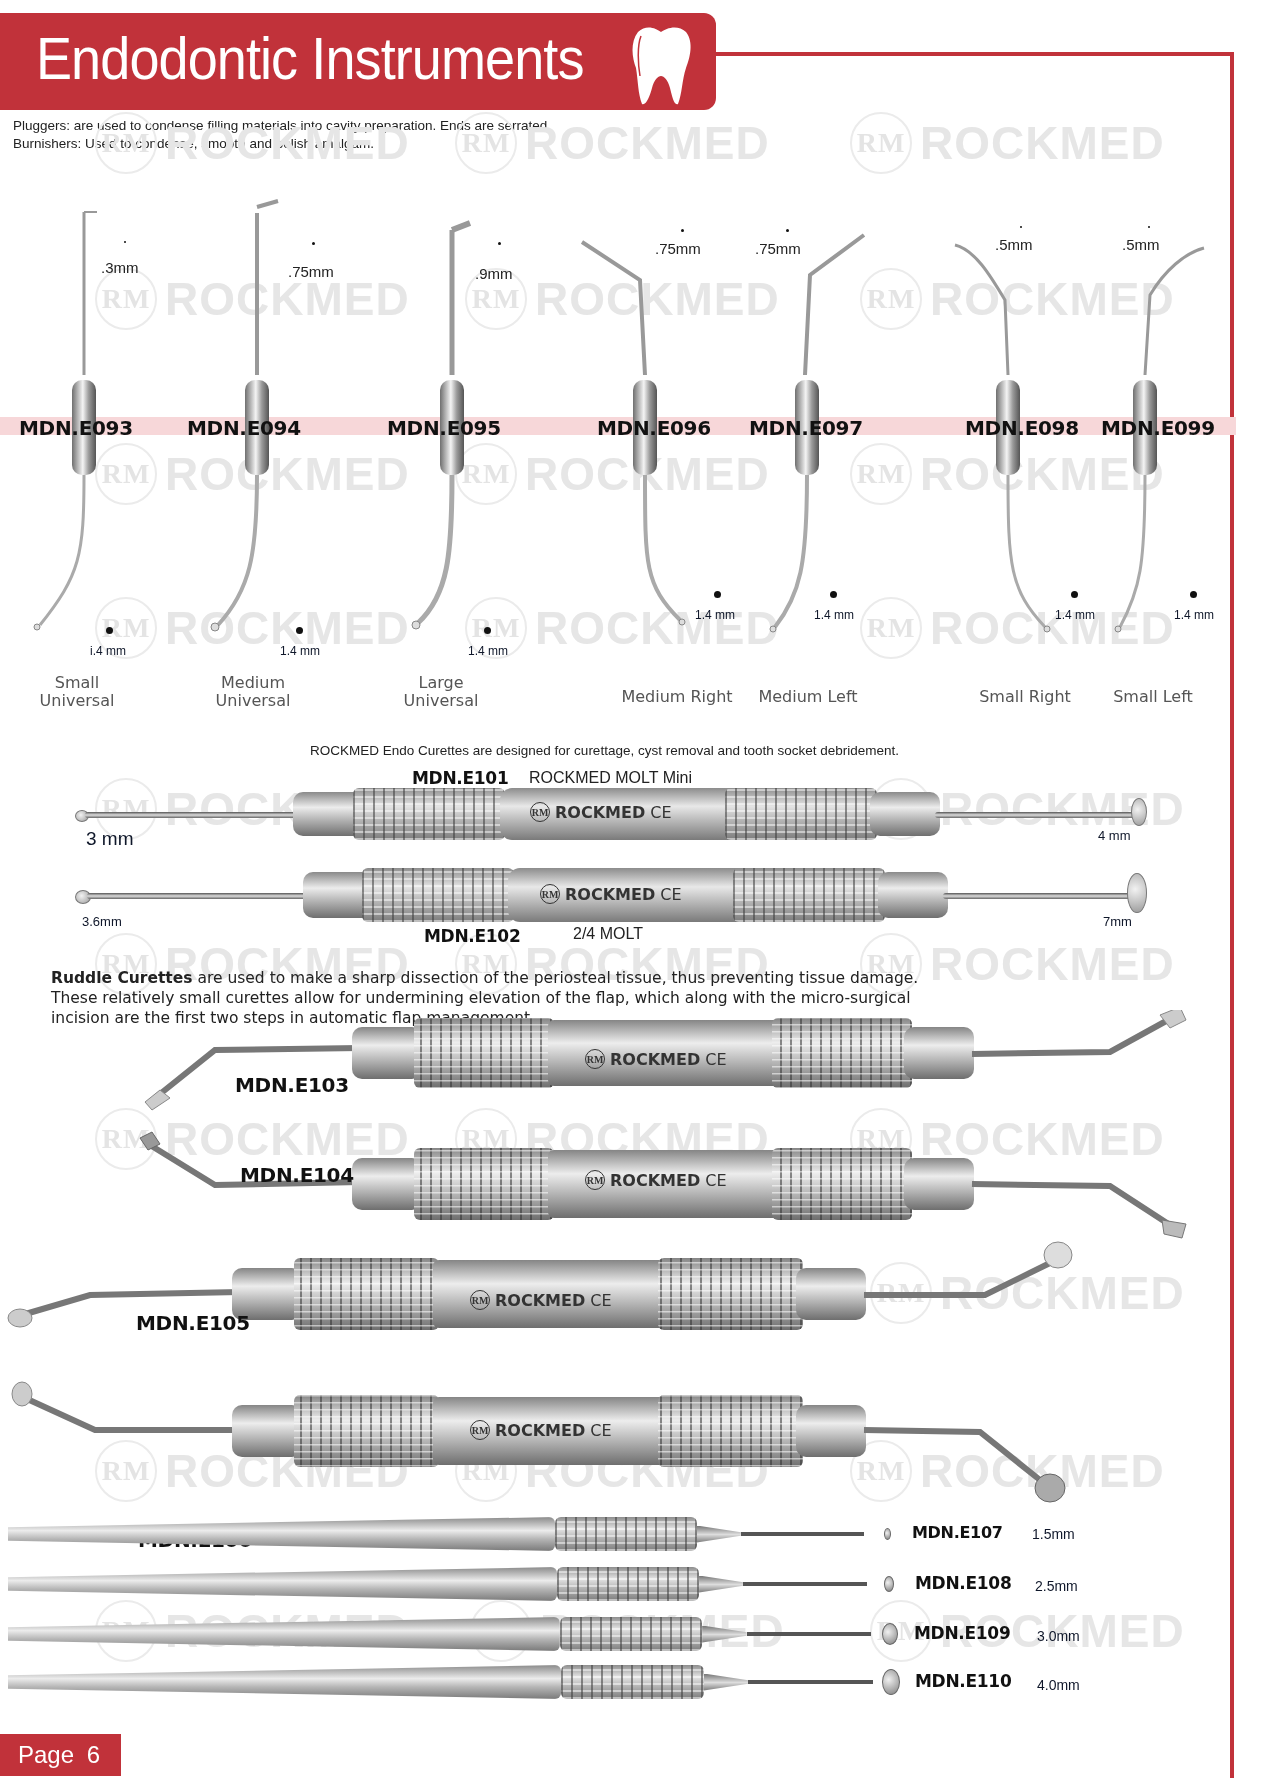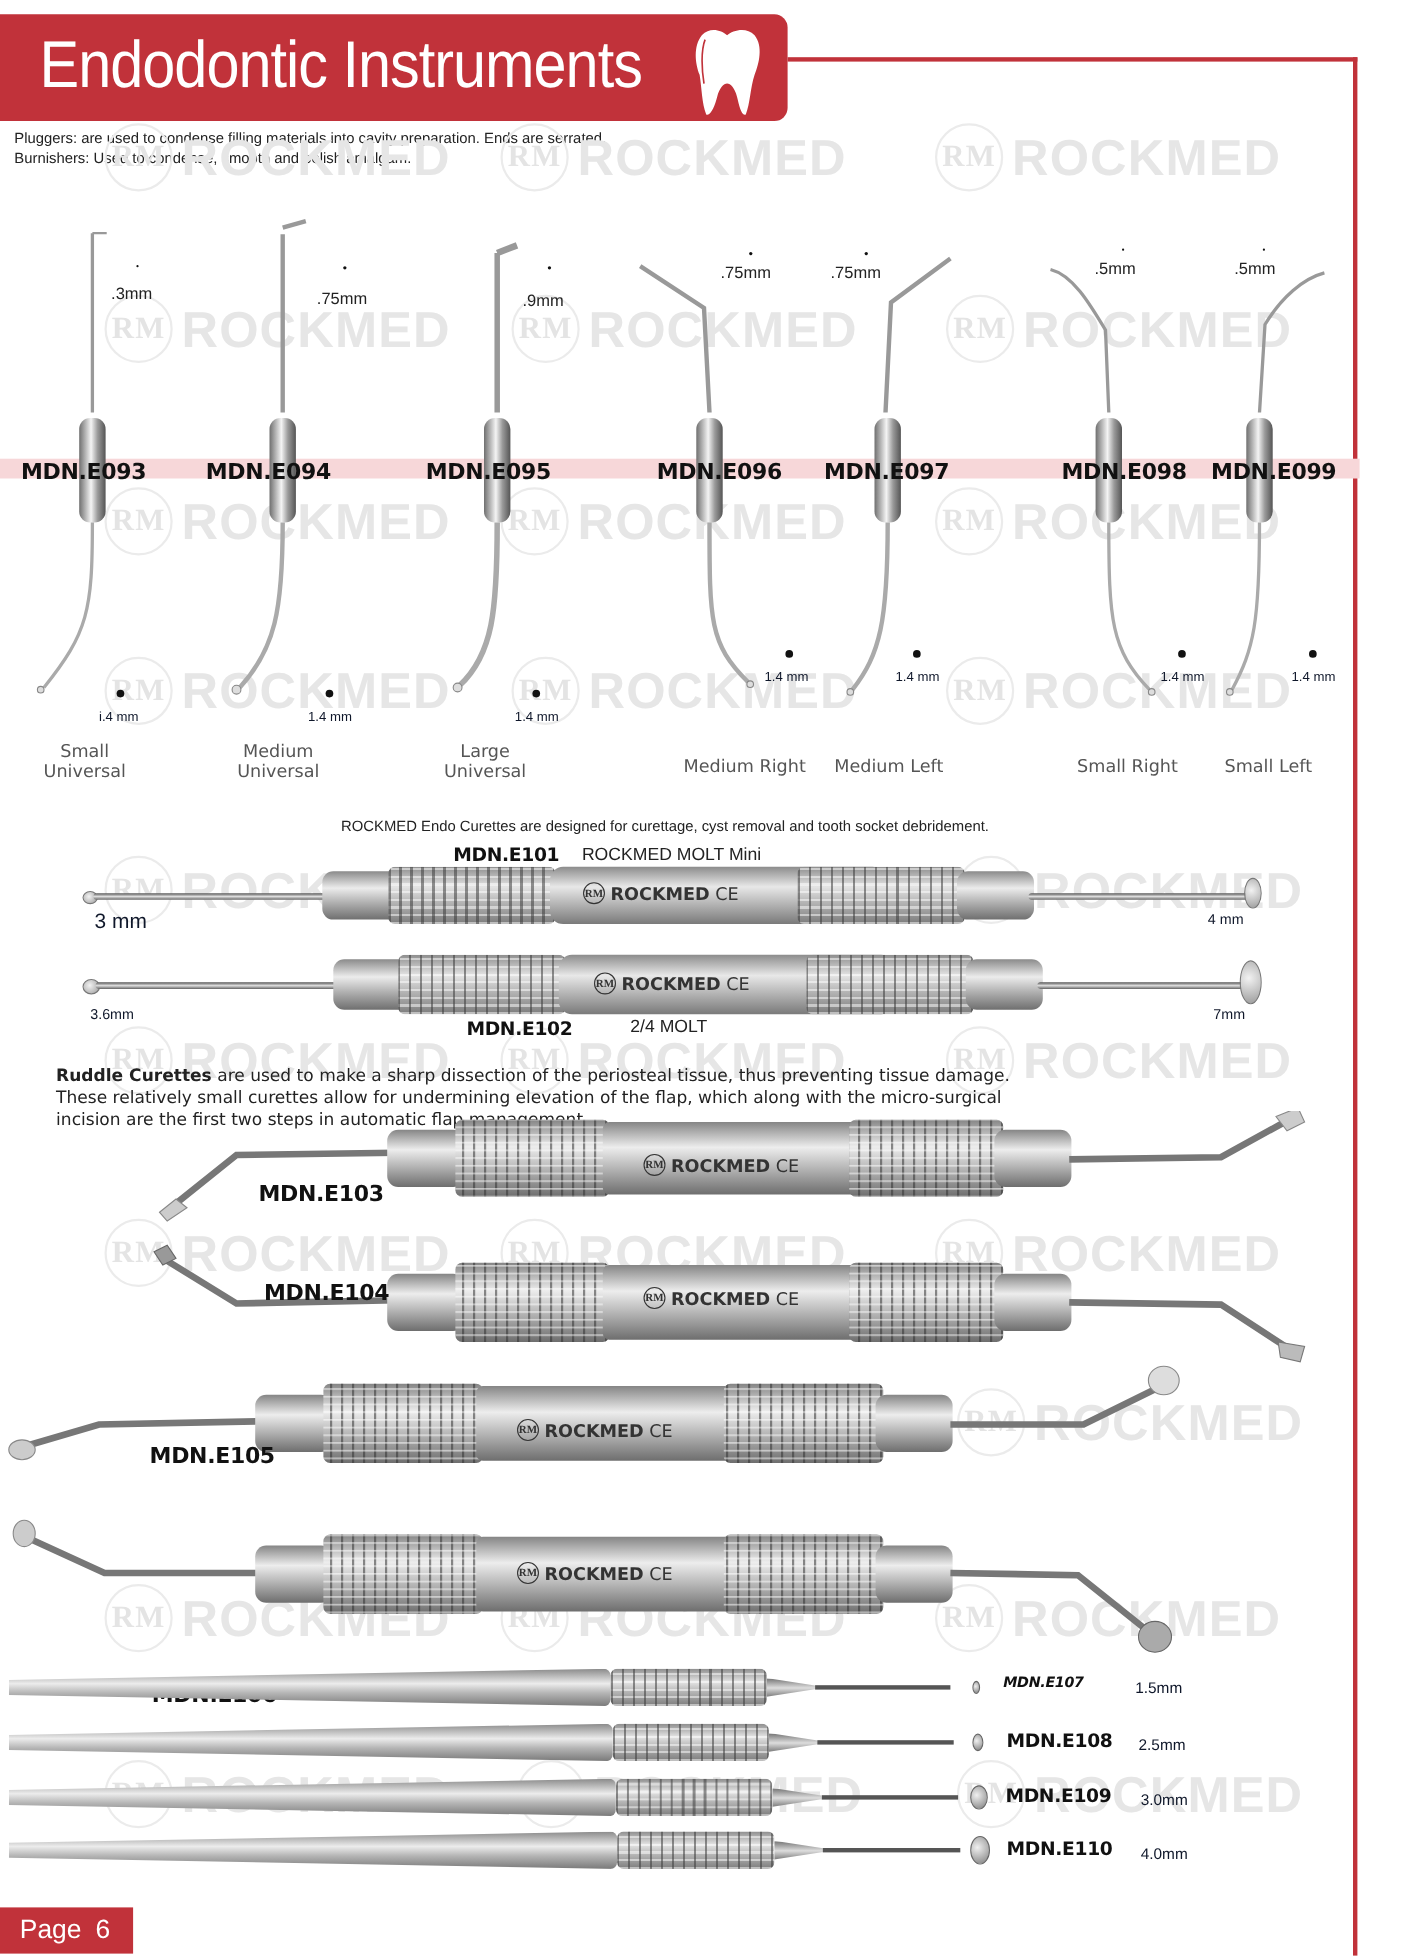--- a/index.html
+++ b/index.html
@@ -482,21 +482,21 @@
     <div class="ball" style="width:16px;height:22px;"></div>
 </div>
 <div class="abs burn" style="left:8px;top:1665px;width:892px;height:34px;">
   <div class="taper"></div>
     <div class="knurl"></div>
     <div class="neck"></div>
     <div class="wire"></div>
     <div class="ball" style="width:18px;height:26px;"></div>
 </div>
 
-<div class="abs code" style="left:912px;top:1523px;font-size:13px;font-style:italic;">MDN.E107</div>
+<div class="abs code" style="left:912px;top:1523px;font-size:16px;">MDN.E107</div>
 <div class="abs tiny" style="left:1032px;top:1526px;font-size:14px;">1.5mm</div>
 <div class="abs code" style="left:915px;top:1573px;font-size:17px;">MDN.E108</div>
 <div class="abs tiny" style="left:1035px;top:1578px;font-size:14px;">2.5mm</div>
 <div class="abs code" style="left:914px;top:1623px;font-size:17px;">MDN.E109</div>
 <div class="abs tiny" style="left:1037px;top:1628px;font-size:14px;">3.0mm</div>
 <div class="abs code" style="left:915px;top:1671px;font-size:17px;">MDN.E110</div>
 <div class="abs tiny" style="left:1037px;top:1677px;font-size:14px;">4.0mm</div>
 
 <div class="abs page-badge">Page 6</div>
 

